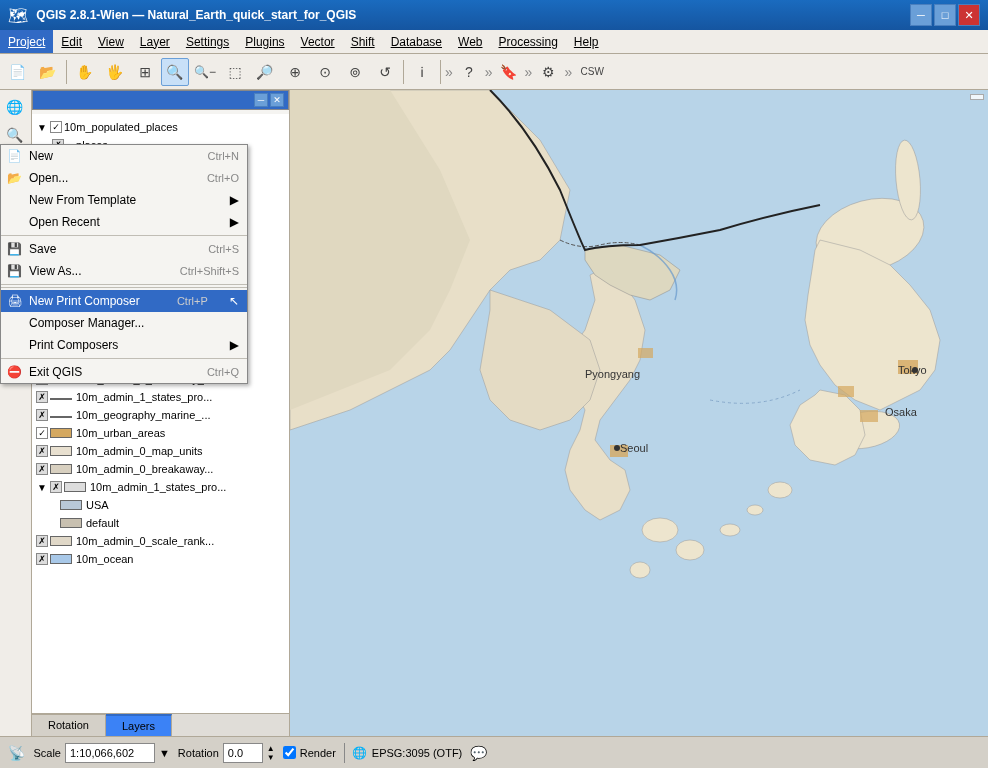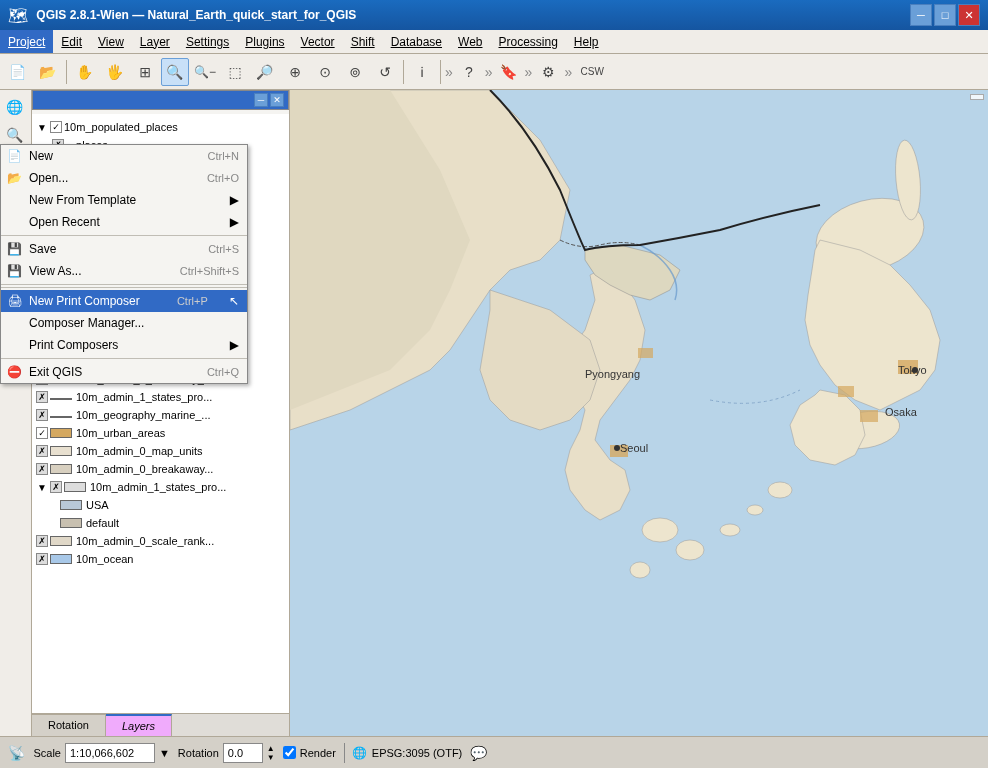--- a/index.html
+++ b/index.html
@@ -168,23 +168,22 @@
     }
     .panel-tab {
       padding: 4px 16px;
       font-size: 11px;
       cursor: pointer;
       border-right: 1px solid #b0a898;
       border-top: 1px solid #b0a898;
       background: #d4d0c8;
     }
     .panel-tab.active {
-      background: #f0abfc;
+      background: #3b82f6;
       border-top: 2px solid #316ac5;
-      font-style: italic;
     }
 
     
     .statusbar {
       height: 32px;
       background: #d4d0c8;
       border-top: 1px solid #b0a898;
       display: flex;
       align-items: center;
       padding: 0 8px;

